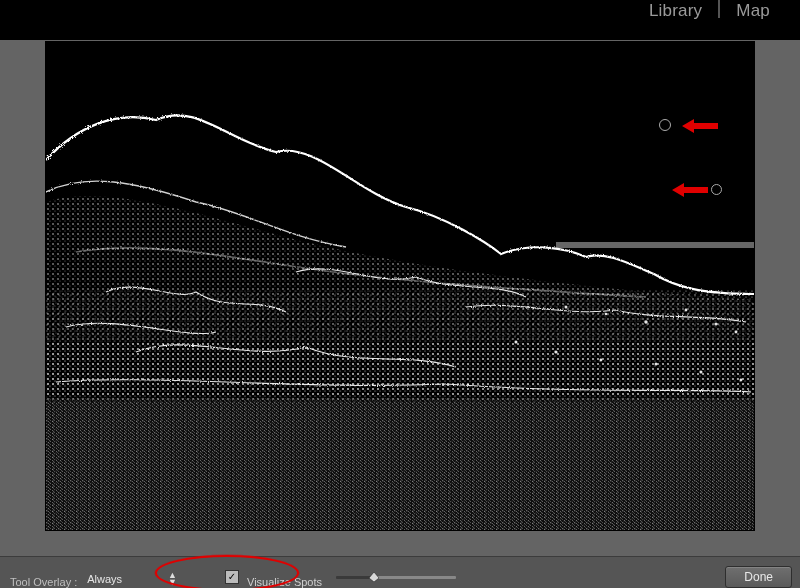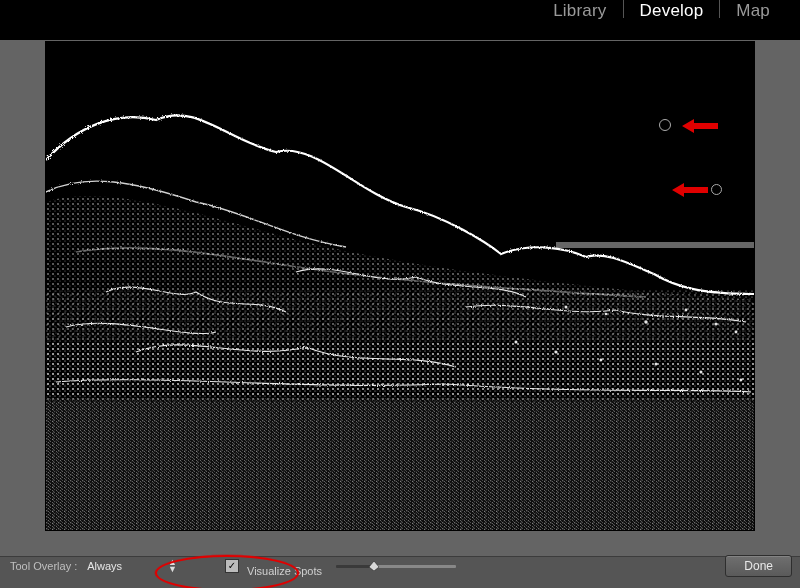--- a/index.html
+++ b/index.html
@@ -73,23 +73,23 @@
     border-radius: 50%;
     pointer-events: none;
   }
 
   .bottom-bar {
     width: 100%;
     height: 32px;
     background: #555;
     border-top: 1px solid #3c3c3c;
     display: flex;
-    align-items: center;
+    align-items: flex-end;
     box-sizing: border-box;
-    padding: 0 8px 14px 10px;
+    padding: 0 8px 0 10px;
     color: #ccc;
     font-size: 11px;
     position: relative;
   }
   .tool-overlay-label {
     color: #bfbfbf;
     margin-right: 6px;
   }
   .popup-btn {
     display: flex;
@@ -184,21 +184,20 @@
     box-shadow: 0 0 0 0.5px rgba(224,0,0,.6);
     z-index: 3;
   }
 </style>
 </head>
 <body>
 
 <div class="top-bar">
   <div class="module-tab">Library</div>
   <div class="module-sep"></div>
-  <div class="module-tab active">Develop</div>
   <div class="module-sep"></div>
   <div class="module-tab">Map</div>
 </div>
 
 <div class="work-area">
   <div class="canvas-wrap">
 
     <svg class="canvas" viewBox="0 0 708 488" preserveAspectRatio="none">
       <defs>
         <filter id="rough">

